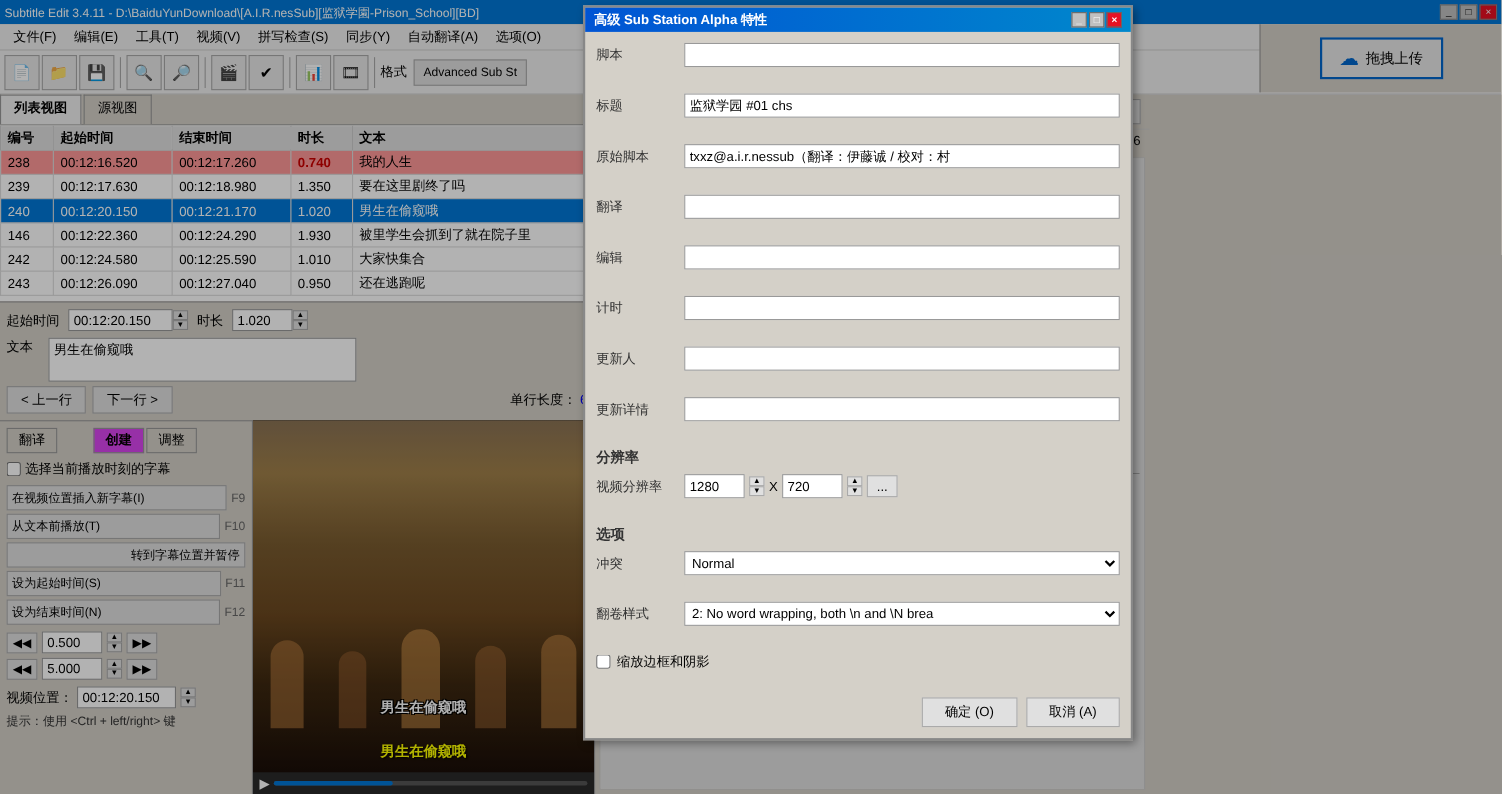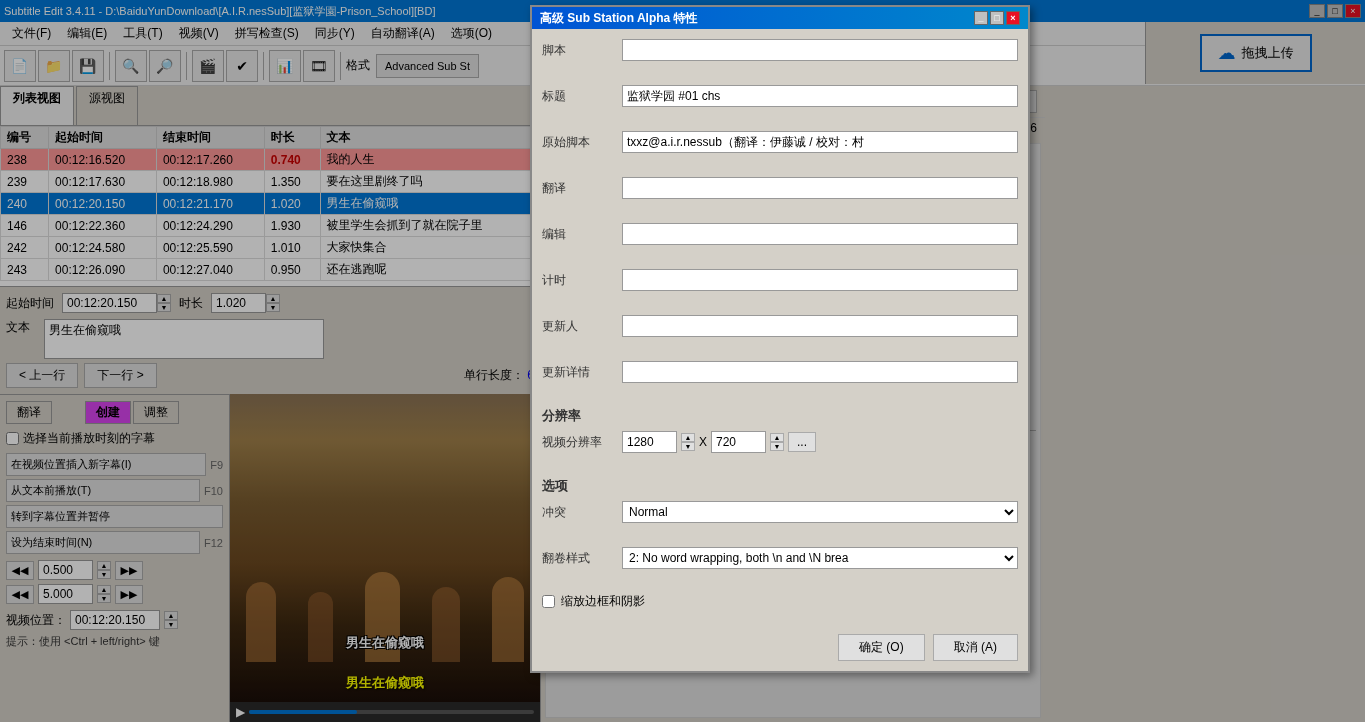--- a/index.html
+++ b/index.html
@@ -19,21 +19,21 @@
     .menu-item { padding: 2px 8px; font-size: 12px; cursor: pointer; }
     
     
     .toolbar { background: #f0f0f0; height: 40px; display: flex; align-items: center; padding: 2px 4px; border-bottom: 1px solid #ccc; gap: 2px; }
     .toolbar-btn { width: 32px; height: 32px; background: #e8e8e8; border: 1px solid #aaa; display: flex; align-items: center; justify-content: center; cursor: pointer; font-size: 14px; }
     .toolbar-sep { width: 1px; height: 28px; background: #aaa; margin: 0 3px; }
     .format-label { font-size: 12px; margin-right: 4px; }
     .format-btn { background: #e0e0e0; border: 1px solid #aaa; padding: 2px 8px; font-size: 11px; cursor: pointer; height: 24px; }
     
     
-    .tab-bar { display: flex; background: #d4d0c8; border-bottom: 1px solid #999; height: 40px; }
+    .tab-bar { display: flex; background: #d4d0c8; border-bottom: 1px solid #999; height: 28px; }
     .tab { padding: 3px 12px; font-size: 12px; border: 1px solid #999; border-bottom: none; background: #d4d0c8; cursor: pointer; margin-right: 2px; }
     .tab.active { background: #f0f0f0; font-weight: bold; }
     
     
     .subtitle-table { flex: 1; overflow-y: auto; background: white; }
     .subtitle-table table { width: 100%; border-collapse: collapse; font-size: 12px; }
     .subtitle-table th { background: #e0e0e0; border: 1px solid #ccc; padding: 2px 6px; text-align: left; position: sticky; top: 0; z-index: 1; }
     .subtitle-table td { border: 1px solid #ddd; padding: 2px 6px; white-space: nowrap; }
     .row-normal { background: white; }
     .row-highlight { background: #ff9999; }
@@ -229,21 +229,25 @@
 
           <div style="display:flex; justify-content:space-between; align-items:center; margin-bottom:3px;">
             <button style="flex:1; padding:3px 4px; background:#e0e0e0; border:1px solid #aaa; cursor:pointer; font-size:11px; text-align:left;">在视频位置插入新字幕(I)</button>
             <span style="font-size:11px; color:#666; margin-left:4px;">F9</span>
           </div>
           <div style="display:flex; justify-content:space-between; align-items:center; margin-bottom:3px;">
             <button style="flex:1; padding:3px 4px; background:#e0e0e0; border:1px solid #aaa; cursor:pointer; font-size:11px; text-align:left;">从文本前播放(T)</button>
             <span style="font-size:11px; color:#666; margin-left:4px;">F10</span>
           </div>
           <div style="margin-bottom:3px;">
-            <button style="width:100%; padding:3px 4px; background:#e0e0e0; border:1px solid #aaa; cursor:pointer; font-size:11px; text-align:left;">转到字幕位置并暂停</button>
+            <button style="width:100%; padding:3px 4px; background:#e0e0e0; border:1px solid #aaa; cursor:pointer; font-size:11px; text-align:right;">转到字幕位置并暂停</button>
+          </div>
+          <div style="display:flex; justify-content:space-between; align-items:center; margin-bottom:3px;">
+            <button style="flex:1; padding:3px 4px; background:#e0e0e0; border:1px solid #aaa; cursor:pointer; font-size:11px; text-align:left;">设为起始时间(S)</button>
+            <span style="font-size:11px; color:#666; margin-left:4px;">F11</span>
           </div>
           <div style="display:flex; justify-content:space-between; align-items:center; margin-bottom:6px;">
             <button style="flex:1; padding:3px 4px; background:#e0e0e0; border:1px solid #aaa; cursor:pointer; font-size:11px; text-align:left;">设为结束时间(N)</button>
             <span style="font-size:11px; color:#666; margin-left:4px;">F12</span>
           </div>
 
           <div style="display:flex; gap:4px; align-items:center; margin-bottom:4px;">
             <button style="width:28px; padding:2px; background:#e0e0e0; border:1px solid #aaa; cursor:pointer; font-size:11px;">◀◀</button>
             <input type="text" style="width: 55px; height: 20px; border: 1px solid rgb(153, 153, 153); font-size: 12px; padding: 1px 4px;" value="0.500">
             <div style="display:flex; flex-direction:column;">

